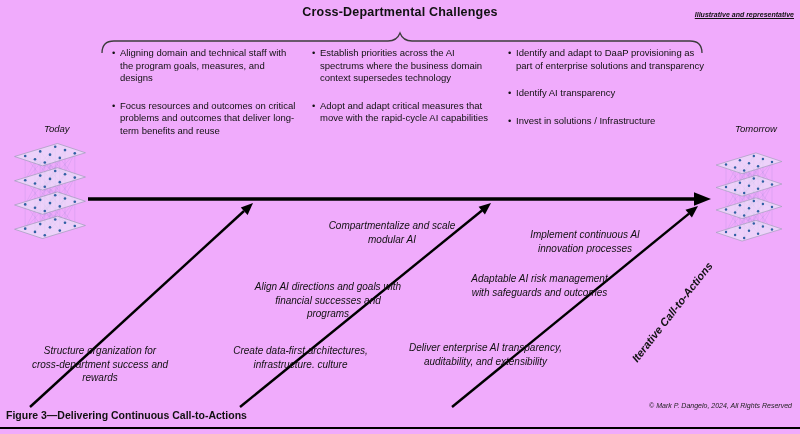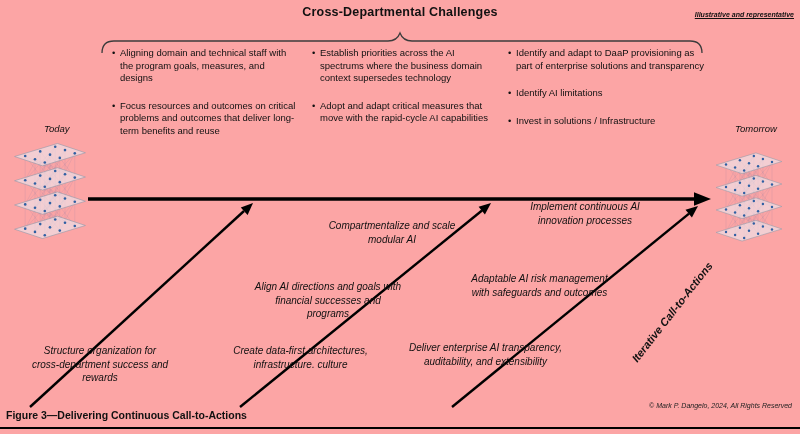--- a/index.html
+++ b/index.html
@@ -1,39 +1,39 @@
 <!DOCTYPE html>
 <html><head>
 <meta charset="utf-8">
 <style>
   *{margin:0;padding:0;box-sizing:border-box}
   html,body{width:800px;height:434px}
   body{font-family:"Liberation Sans",sans-serif;background:#fff;color:#111}
-  #stage{position:relative;width:800px;height:434px;overflow:hidden;background:#fca5a5}
+  #stage{position:relative;width:800px;height:434px;overflow:hidden;background:#f0abfc}
   #overlay{position:absolute;left:0;top:0;width:800px;height:434px;pointer-events:none}
   .title{position:absolute;left:250px;top:5px;width:300px;text-align:center;font-weight:bold;font-size:12.5px;letter-spacing:.2px}
   .note{position:absolute;right:6px;top:11px;font-size:7px;font-weight:bold;font-style:italic;text-decoration:underline;color:#111}
   .bullet-col{position:absolute;top:47px}
   #col1{left:112px;width:188px}
   #col2{left:312px;width:182px}
   #col3{left:508px;width:198px}
   .bullet-item{display:flex;margin-bottom:15px;font-size:9.5px;line-height:12.5px;color:#111}
   .dot{flex:0 0 8px}
   .dot::before{content:"\2022"}
   .side-label{position:absolute;font-weight:normal;font-style:italic;font-size:9.5px}
   #today-label{left:44px;top:123px}
   #tomorrow-label{left:735px;top:123px}
   .net-box{position:absolute}
   #net-left{left:6px;top:136px;width:88px;height:110px}
   #net-right{left:706px;top:146px;width:86px;height:102px}
   .net-box svg{width:100%;height:100%}
   .action{position:absolute;text-align:center;font-style:italic;font-size:10px;line-height:13.5px;color:#111}
   #a1{left:122px;top:213px;width:150px}
   #a2{left:317px;top:219px;width:150px}
-  #a3{left:510px;top:200px;width:150px}
+  #a3{left:510px;top:228px;width:150px}
   #b1{left:50px;top:277px;width:150px}
   #b2{left:253px;top:280px;width:150px}
   #b3{left:462px;top:272px;width:155px}
   #c1{left:30px;top:344px;width:140px}
   #c2{left:228px;top:344px;width:145px}
   #c3{left:408px;top:341px;width:155px}
   .axis-rot{position:absolute;left:592px;top:306px;width:160px;text-align:center;font-weight:bold;font-style:italic;font-size:11px;transform:rotate(-52deg);white-space:nowrap}
   .caption{position:absolute;left:6px;top:409px;font-weight:bold;font-size:10.5px}
   .copyright{position:absolute;right:8px;top:402px;font-style:italic;font-size:7px;color:#222}
   .bottom-line{position:absolute;left:0;top:427px;width:800px;height:2px;background:#000}
@@ -88,21 +88,21 @@
     </div>
   </div>
 
   <div class="bullet-col" id="col3">
     <div class="bullet-item">
       <span class="dot"></span>
       <span>Identify and adapt to DaaP provisioning as part of enterprise solutions and transparency</span>
     </div>
     <div class="bullet-item">
       <span class="dot"></span>
-      <span>Identify AI limitations</span>
+      <span>Identify AI transparency</span>
     </div>
     <div class="bullet-item">
       <span class="dot"></span>
       <span>Invest in solutions / Infrastructure</span>
     </div>
   </div>
 
   <div class="side-label" id="today-label">Today</div>
   <div class="side-label" id="tomorrow-label">Tomorrow</div>
 

